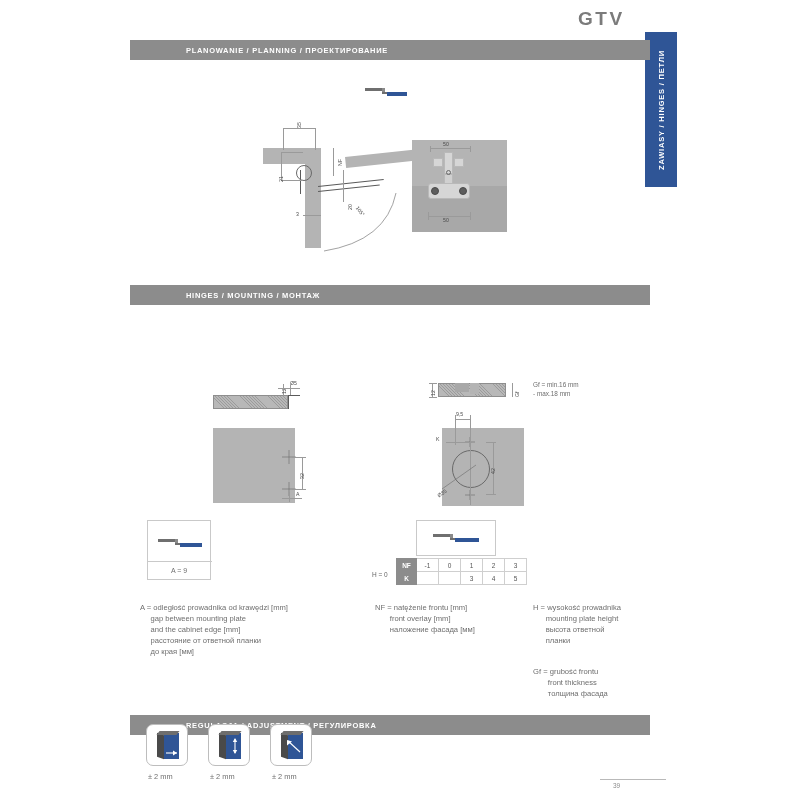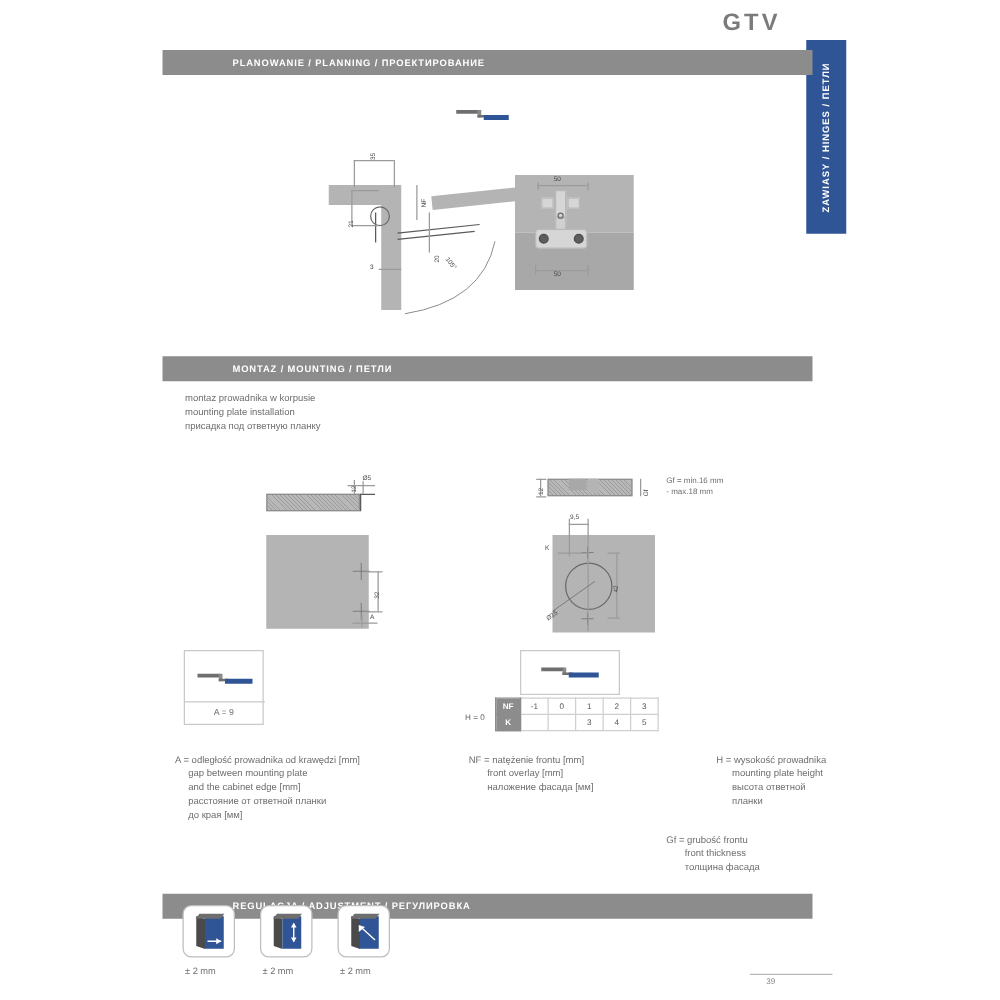--- a/index.html
+++ b/index.html
@@ -182,26 +182,23 @@
     <div class="ln-thin" style="left:430px; top:146px; width:.6px; height:6px;"></div>
     <div class="ln-thin" style="left:470px; top:146px; width:.6px; height:6px;"></div>
     <div class="ln-thin" style="left:428px; top:216px; width:42px; height:.6px;"></div>
     <div class="ln-thin" style="left:428px; top:212px; width:.6px; height:8px;"></div>
     <div class="ln-thin" style="left:470px; top:212px; width:.6px; height:8px;"></div>
     <div class="dim" style="left:443px; top:141px;">50</div>
     <div class="dim" style="left:443px; top:217px;">50</div>
   </div>
 
   <div class="bar bar-mounting">
-    <span>MONTAZ / MOUNTING / ПЕТЛИ</span>
-  </div>
-
-  <div class="txt" style="left:148px; top:313px;">montaz prowadnika w korpusie
-mounting plate installation
-присадка под ответную планку</div>
+    <span>HINGES / MOUNTING / МОНТАЖ</span>
+  </div>
+
 
   <div>
 
     <div class="hatch" style="left:213px; top:395px; width:75px; height:14px;"></div>
     <div class="ln" style="left:288px; top:395px; width:.8px; height:14px;"></div>
     <div class="ln" style="left:288px; top:395px; width:12px; height:.8px;"></div>
 
     <div class="ln-thin" style="left:283px; top:384px; width:.6px; height:12px;"></div>
     <div class="dim dimv" style="left:281px; top:394px;">12</div>
 
@@ -323,21 +320,21 @@
   </table>
 
   <div class="txt" style="left:140px; top:602px;">A = odległość prowadnika od krawędzi [mm]
      gap between mounting plate
      and the cabinet edge [mm]
      расстояние от ответной планки
      до края [мм]</div>
   <div class="txt" style="left:375px; top:602px;">NF = natężenie frontu [mm]
        front overlay [mm]
        наложение фасада [мм]</div>
-  <div class="txt" style="left:533px; top:602px;margin-left:40px;">H = wysokość prowadnika
+  <div class="txt" style="left:533px; top:602px;">H = wysokość prowadnika
       mounting plate height
       высота ответной
       планки</div>
   <div class="txt" style="left:533px; top:666px;">Gf = grubość frontu
        front thickness
        толщина фасада</div>
 
   <div class="bar bar-adjust">
     <span>REGULACJA / ADJUSTMENT / РЕГУЛИРОВКА</span>
   </div>

